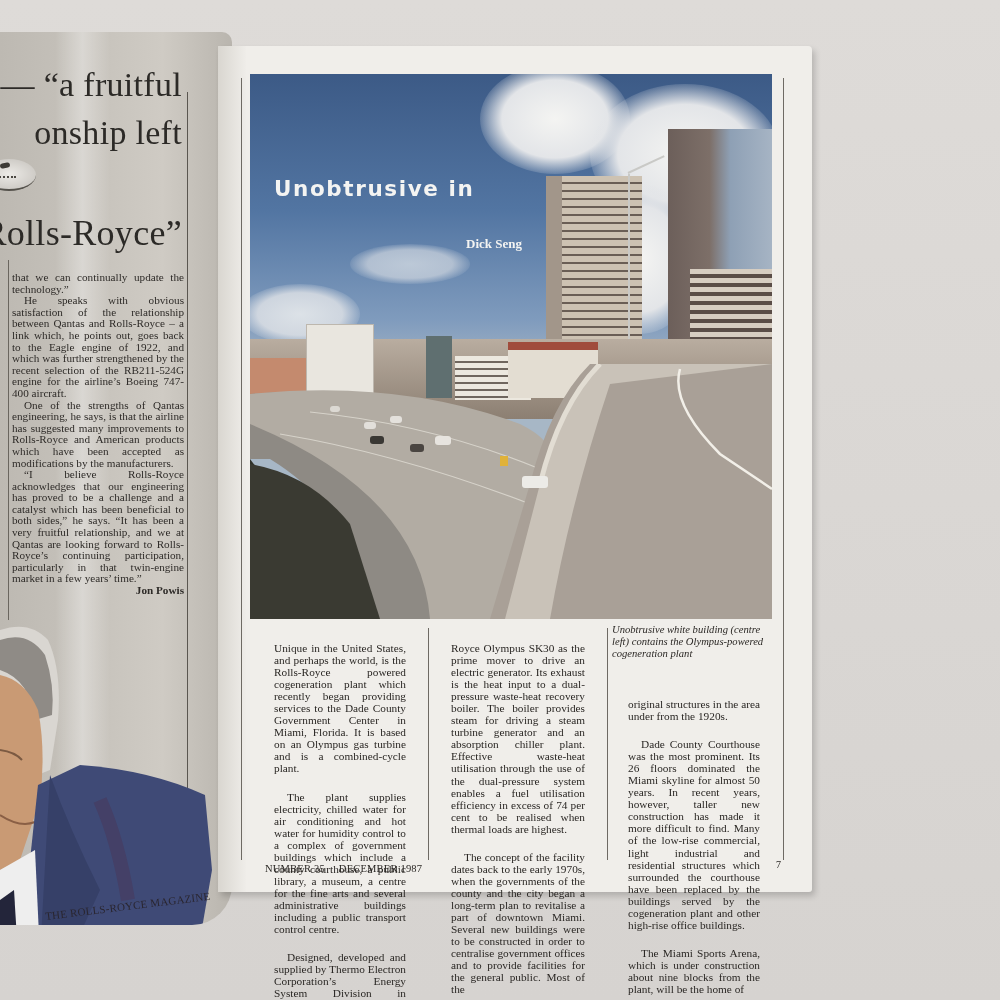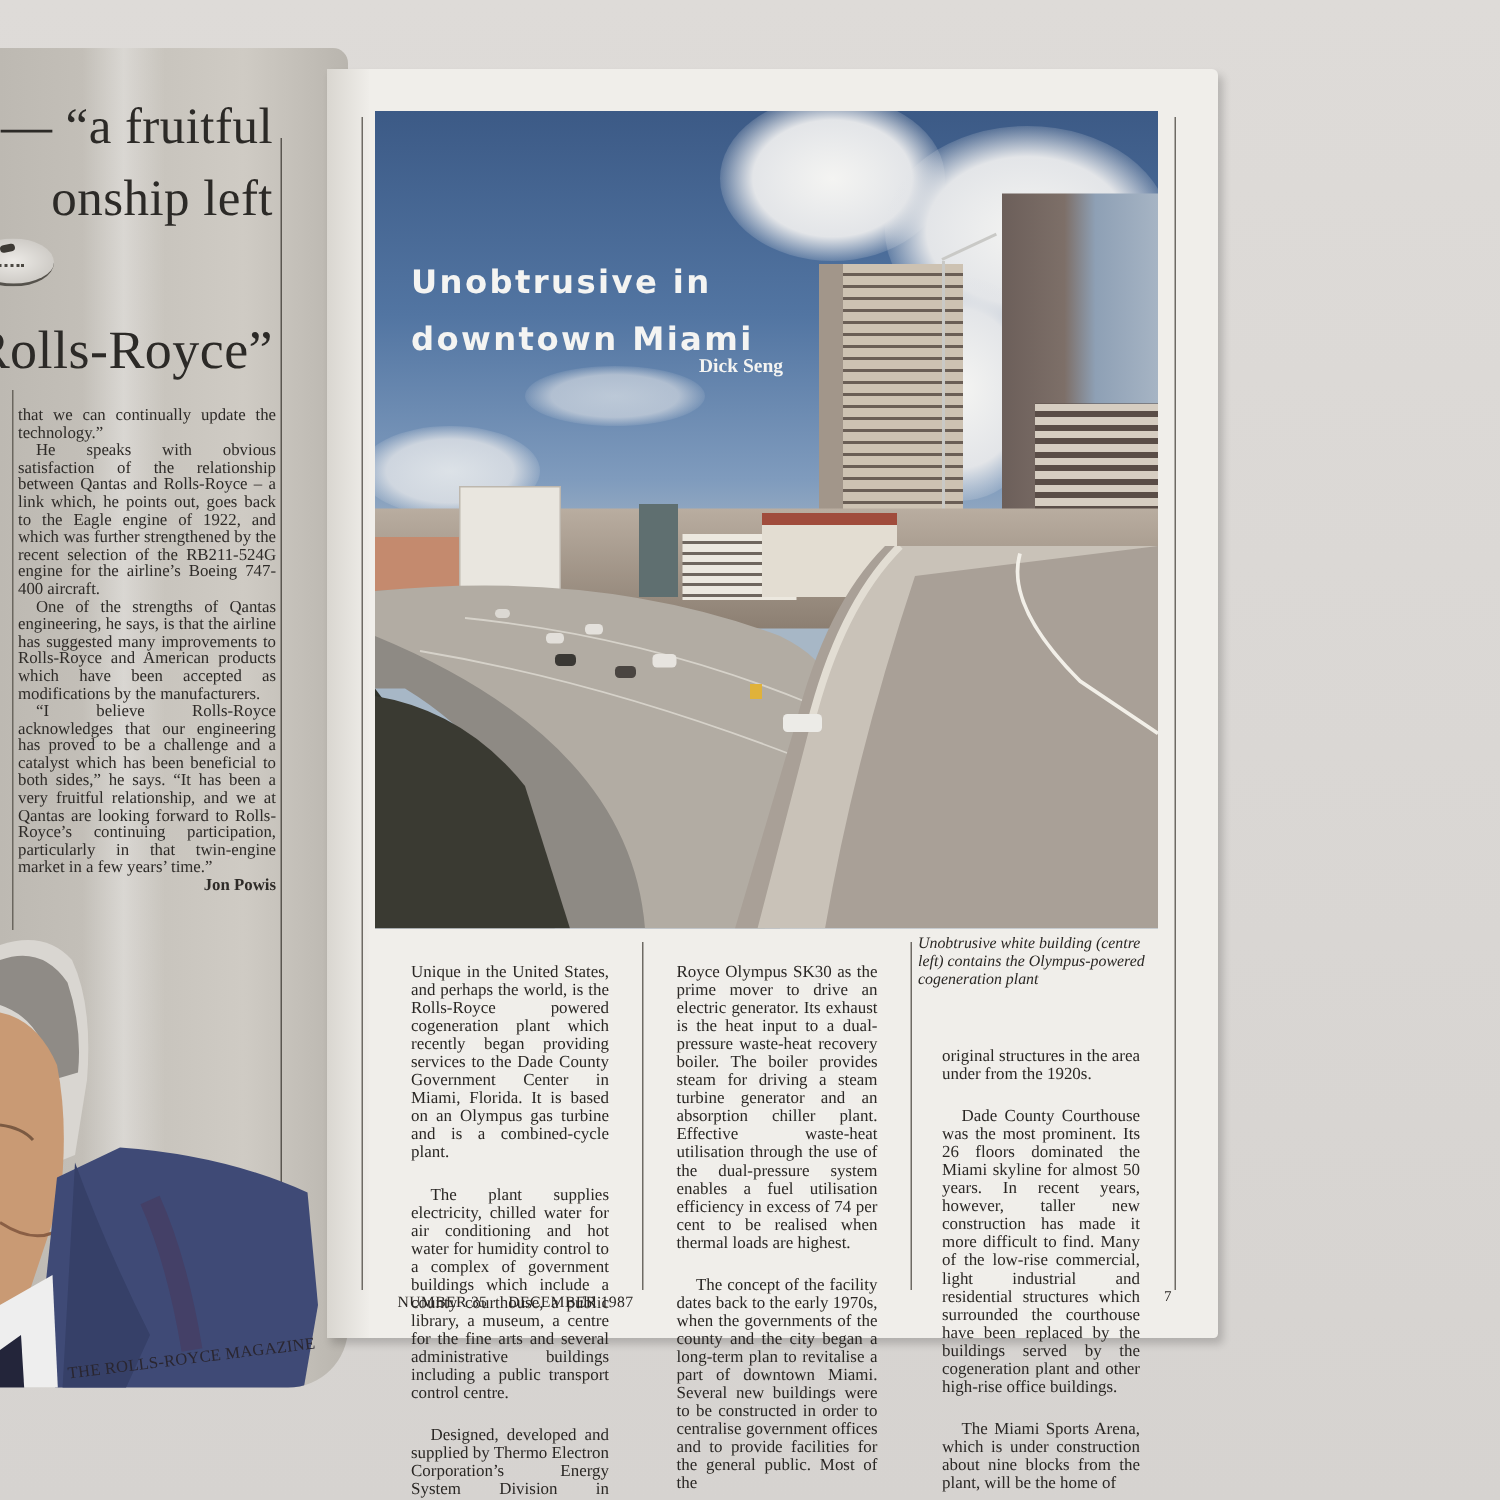--- a/index.html
+++ b/index.html
@@ -162,21 +162,20 @@
       <rect x="185" y="72" width="16" height="9" rx="3" fill="#e7e4df"></rect>
       <rect x="272" y="112" width="26" height="12" rx="3" fill="#ecebe7"></rect>
       <rect x="114" y="58" width="12" height="7" rx="3" fill="#e2dfda"></rect>
       <rect x="140" y="52" width="12" height="7" rx="3" fill="#e4e1dc"></rect>
       <rect x="80" y="42" width="10" height="6" rx="3" fill="#dcd9d3"></rect>
       <rect x="250" y="92" width="8" height="10" fill="#e0b23a"></rect>
     </svg>
 
     <div class="title-overlay">
       <div>Unobtrusive in</div>
-      <div>downtown Miami</div>
     </div>
     <div class="photo-byline">Dick Seng</div>
   </div>
 
   <div class="col-rule1"></div>
   <div class="col-rule2"></div>
 
   <div class="col col1">
     <p class="first">Unique in the United States, and perhaps the world, is the Rolls-Royce powered cogeneration plant which recently began providing services to the Dade County Government Center in Miami, Florida. It is based on an Olympus gas turbine and is a combined-cycle plant.</p>
     <p>The plant supplies electricity, chilled water for air conditioning and hot water for humidity control to a complex of government buildings which include a county courthouse, a public library, a museum, a centre for the fine arts and several administrative buildings including a public transport control centre.</p>

